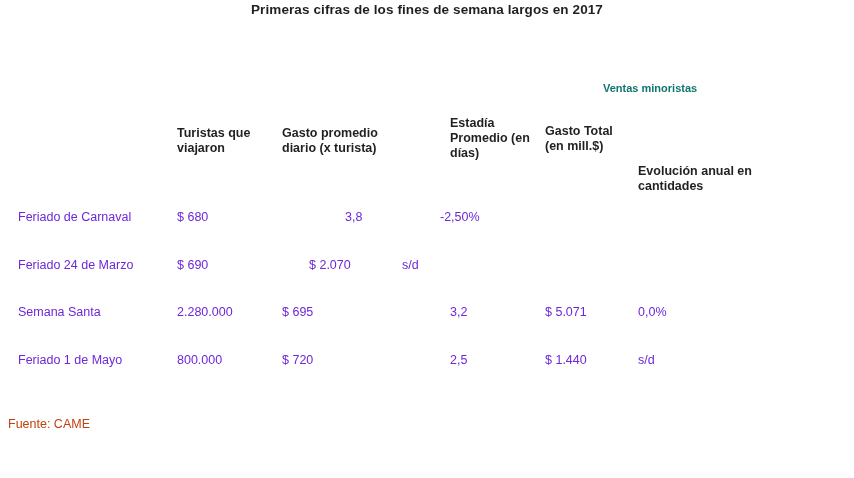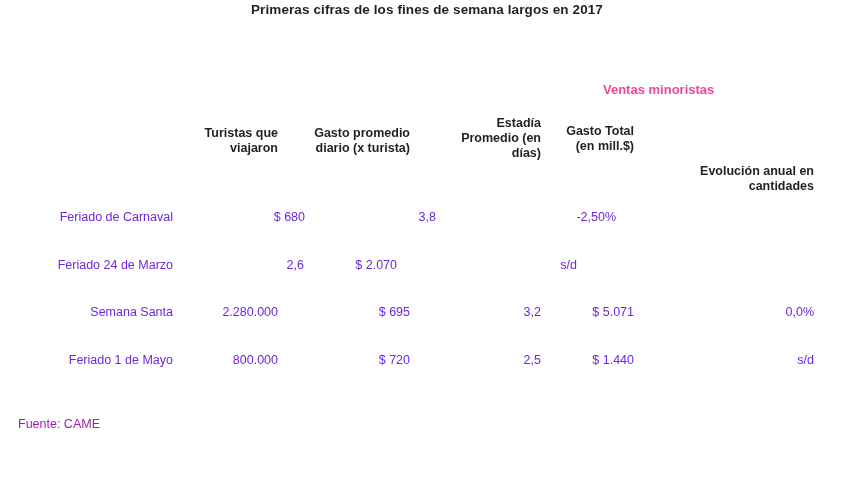--- a/index.html
+++ b/index.html
@@ -28,34 +28,33 @@
     text-align: center;
     font-size: 13.5px;
     font-weight: bold;
     color: #231f20;
     letter-spacing: 0.1px;
   }
   .ventas-label {
     position: absolute;
     left: 603px;
     top: 82px;
-    font-size: 13px;
+    font-size: 11px;
     font-weight: bold;
-    color: #ec4899;
+    color: #0f766e;
   }
   .table {
     position: absolute;
     left: 18px;
     top: 112px;
     width: 820px;
   }
   .row {
     display: flex;
     align-items: flex-start;
-    text-align: right;
   }
   .head-row {
     height: 85px;
   }
   .col0 { width: 159px; flex: 0 0 159px; }
   .col1 { width: 105px; flex: 0 0 105px; }
   .col2 { width: 132px; flex: 0 0 132px; }
   .col3 { width: 95px;  flex: 0 0 95px; margin-left: 36px; }
   .col4 { width: 93px;  flex: 0 0 93px; }
   .col5 { width: 180px; flex: 0 0 180px; }
@@ -81,24 +80,24 @@
   .cell {
     font-size: 12.5px;
     line-height: 16px;
     color: #6d28d9;
     padding-top: 12px;
     padding-right: 4px;
     box-sizing: border-box;
   }
   .source {
     position: absolute;
-    left: 18px;
+    left: 8px;
     top: 417px;
     font-size: 12.5px;
-    color: #a21caf;
+    color: #c2410c;
   }
 </style>
 </head>
 <body>
 
 <div class="page">
 
   <div class="title">Primeras cifras de los fines de semana largos en 2017</div>
 
   <div class="ventas-label">Ventas minoristas</div>
@@ -116,21 +115,21 @@
 
     <div class="row body-row">
       <div class="cell col0">Feriado de Carnaval</div>
       <div class="cell col2">$ 680</div>
       <div class="cell col3">3,8</div>
       <div class="cell col5">-2,50%</div>
     </div>
 
     <div class="row body-row">
       <div class="cell col0">Feriado 24 de Marzo</div>
-      <div class="cell col3">2,6</div>
+      <div class="cell col2">$ 690</div>
       <div class="cell col4">$ 2.070</div>
       <div class="cell col5">s/d</div>
     </div>
 
     <div class="row body-row">
       <div class="cell col0">Semana Santa</div>
       <div class="cell col1">2.280.000</div>
       <div class="cell col2">$ 695</div>
       <div class="cell col3">3,2</div>
       <div class="cell col4">$ 5.071</div>

